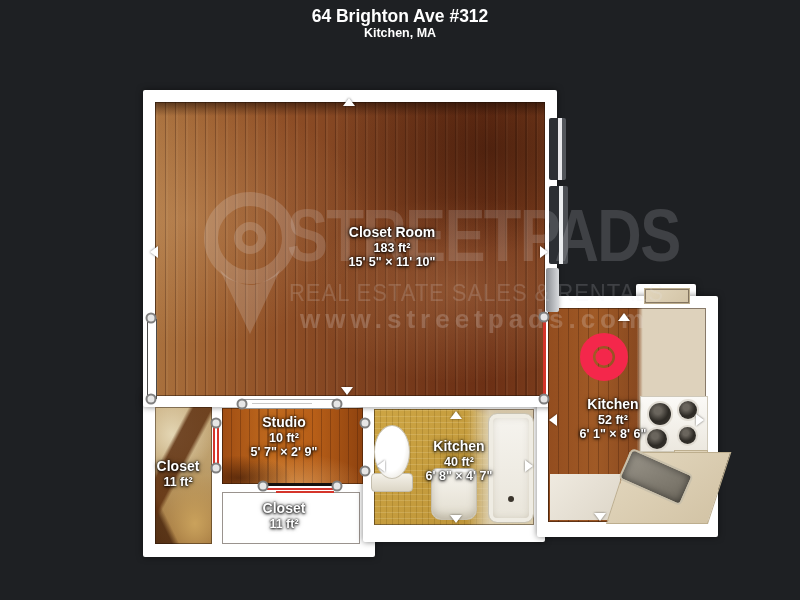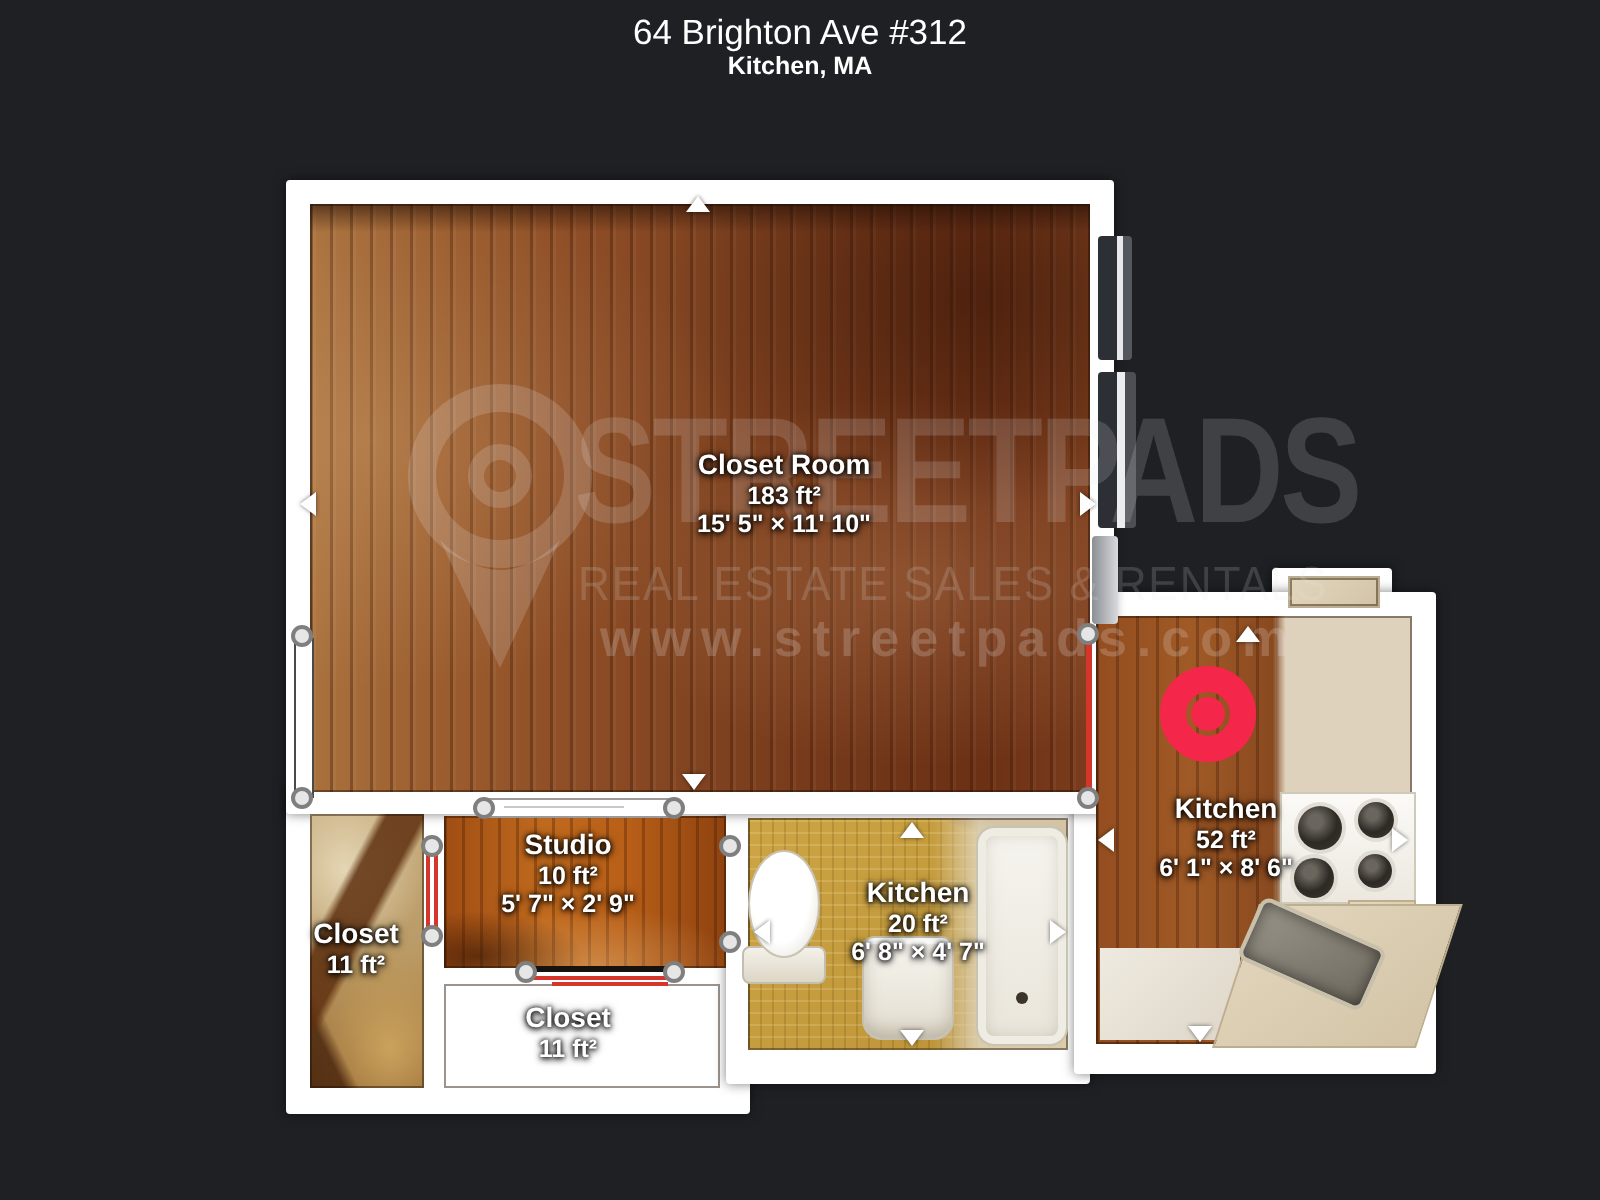--- a/index.html
+++ b/index.html
@@ -4,21 +4,21 @@
 <style>
   html,body{margin:0;padding:0;background:#1e2023;}
   .stage{
     position:relative;width:800px;height:600px;overflow:hidden;
     background:#1e2023;
     font-family:"Liberation Sans", sans-serif;
     -webkit-font-smoothing:antialiased;
   }
   
   .hdr{position:absolute;top:6px;left:0;width:100%;text-align:center;color:#ffffff;z-index:40;}
-  .hdr .l1{font-size:17.5px;font-weight:400;line-height:21px;}
+  .hdr .l1{font-size:17.5px;font-weight:700;line-height:21px;}
   .hdr .l2{font-size:12.5px;font-weight:700;line-height:12px;}
   .hdr .l3{font-size:17.5px;font-weight:700;line-height:19px;}
   .ftr{position:absolute;top:575px;left:0;width:100%;text-align:center;color:#eeeeee;
        font-size:12.3px;font-weight:700;z-index:40;}
   
   .sec{position:absolute;background:#ffffff;border-radius:2px;box-shadow:0 0 6px rgba(0,0,0,0.5);}
   .floor{position:absolute;box-shadow:inset 0 0 0 1px rgba(30,15,5,0.45);}
   
   .f-lr{
     background:
@@ -240,21 +240,21 @@
   <div class="room-label" style="left:178px;top:474px;">
     <div class="rl-name">Closet</div>
     <div class="rl-sub">11 ft²</div>
   </div>
   <div class="room-label" style="left:284px;top:516px;">
     <div class="rl-name">Closet</div>
     <div class="rl-sub">11 ft²</div>
   </div>
   <div class="room-label" style="left:459px;top:461px;">
     <div class="rl-name">Kitchen</div>
-    <div class="rl-sub">20 ft²</div>
+    <div class="rl-sub">40 ft²</div>
     <div class="rl-sub">6' 8" × 4' 7"</div>
   </div>
   <div class="room-label" style="left:613px;top:419px;">
     <div class="rl-name">Kitchen</div>
     <div class="rl-sub">52 ft²</div>
     <div class="rl-sub">6' 1" × 8' 6"</div>
   </div>
 
 
 </div>

